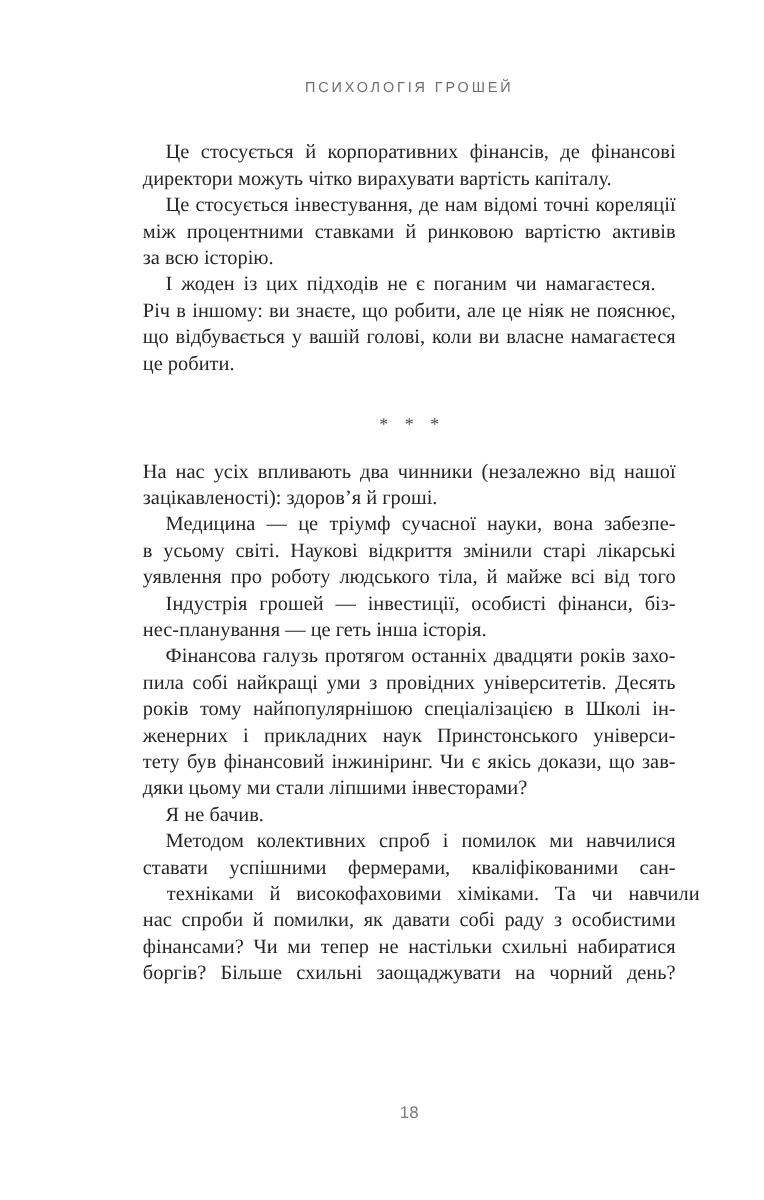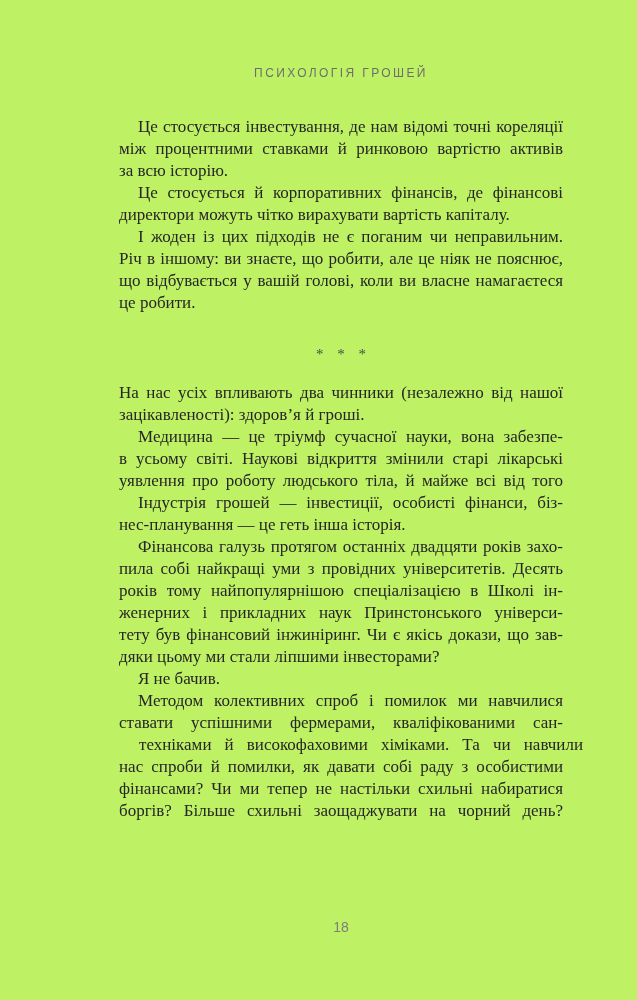--- a/index.html
+++ b/index.html
@@ -1,20 +1,20 @@
 <!DOCTYPE html>
 <html lang="uk"><head>
 <meta charset="utf-8">
 <style>
   html,body{margin:0;padding:0;background:#e8e8e8;}
   .page{
     position:relative;
     width:637px;height:1000px;
     margin:0 auto;
-    background:#bef264;
+    background:#ffffff;
     font-family:"Liberation Serif", serif;
     overflow:hidden;
   }
   .running-head{
     position:absolute;left:119px;top:66px;width:444px;
     text-align:center;
     font-family:"Liberation Sans", sans-serif;
     font-size:12px;
     letter-spacing:2.4px;
     color:#6e6e6e;
@@ -53,30 +53,30 @@
   }
 </style>
 </head>
 <body>
 
 <div class="page">
   <div class="running-head">ПСИХОЛОГІЯ ГРОШЕЙ</div>
 
   <div class="text-block">
       <div class="paragraph">
+        <div class="line indent j"><span class="lt" style="word-spacing: 5.3151px;">Це стосується й корпоративних фінансів, де фінансові</span></div>
+        <div class="line"><span class="lt">директори можуть чітко вирахувати вартість капіталу.</span></div>
+      </div>
+      <div class="paragraph">
         <div class="line indent j"><span class="lt" style="word-spacing: 0.917411px;">Це стосується інвестування, де нам відомі точні кореляції</span></div>
         <div class="line j"><span class="lt" style="word-spacing: 5.10938px;">між процентними ставками й ринковою вартістю активів</span></div>
         <div class="line"><span class="lt">за всю історію.</span></div>
       </div>
       <div class="paragraph">
-        <div class="line indent j"><span class="lt" style="word-spacing: 5.3151px;">Це стосується й корпоративних фінансів, де фінансові</span></div>
-        <div class="line"><span class="lt">директори можуть чітко вирахувати вартість капіталу.</span></div>
-      </div>
-      <div class="paragraph">
-        <div class="line indent j"><span class="lt" style="word-spacing: 3.06424px;">І жоден із цих підходів не є поганим чи неправильним.</span></div>
+        <div class="line indent j"><span class="lt" style="word-spacing: 3.06424px;">І жоден із цих підходів не є поганим чи намагаєтеся.</span></div>
         <div class="line j"><span class="lt" style="word-spacing: 0.96733px;">Річ в іншому: ви знаєте, що робити, але це ніяк не пояснює,</span></div>
         <div class="line j"><span class="lt" style="word-spacing: 1.49219px;">що відбувається у вашій голові, коли ви власне намагаєтеся</span></div>
         <div class="line"><span class="lt">це робити.</span></div>
       </div>
       <div class="separator"><span class="sep-text">* * *</span></div>
       <div class="paragraph">
         <div class="line j"><span class="lt" style="word-spacing: 3.25781px;">На нас усіх впливають два чинники (незалежно від нашої</span></div>
         <div class="line"><span class="lt">зацікавленості): здоров’я й гроші.</span></div>
       </div>
       <div class="paragraph">

